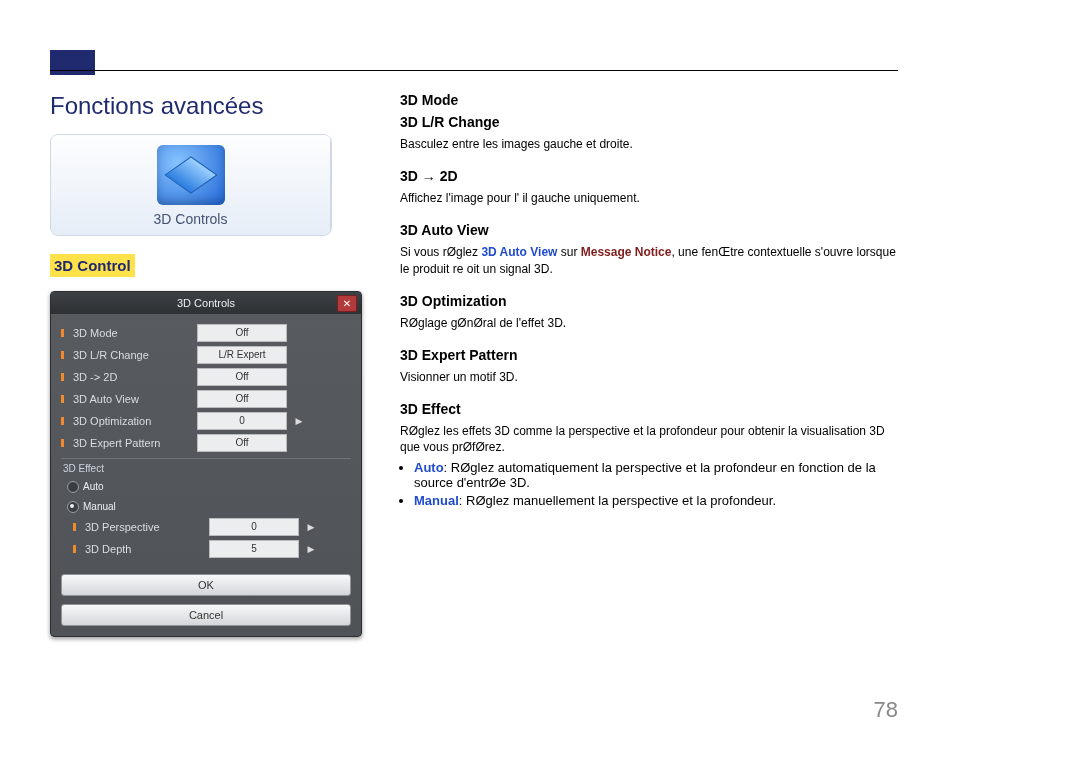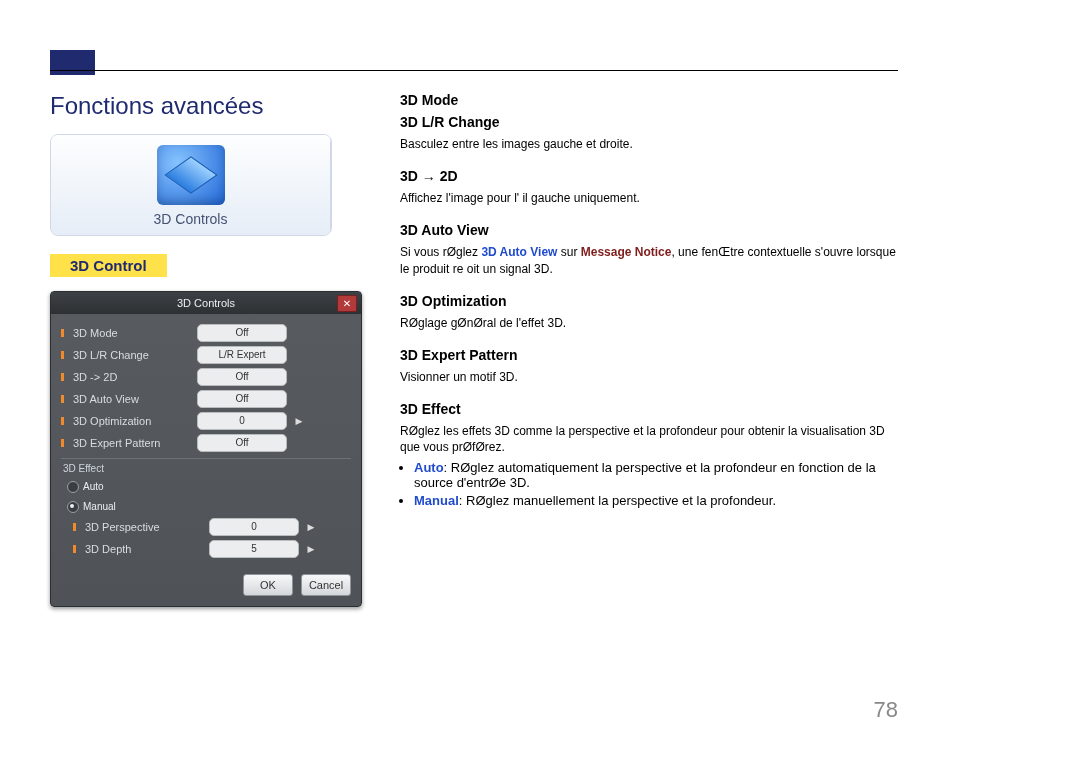--- a/index.html
+++ b/index.html
@@ -107,21 +107,21 @@
   .screens-thumb {
     position:absolute; top:-6px; right:-6px; width:20px; height:14px;
     background:#86e06a; border:1px solid #444;
   }
   .section-highlight {
     display:inline-block;
     background: #ffe24a;
     color: #1f2a6f;
     font-weight: 700;
     font-size: 15px;
-    padding: 3px 20px;
+    padding: 3px 4px;
     margin-bottom: 14px;
   }
 
   
   .dialog {
     width: 310px;
     border: 1px solid #2a2f33;
     background: linear-gradient(#585c60, #4f5357);
     border-radius: 4px;
     box-shadow: 0 2px 4px rgba(0,0,0,0.4);
@@ -149,21 +149,21 @@
     display:flex; align-items:center; height:22px;
     gap:6px;
   }
   .row .marker { width:3px; height:8px; background:#f08a2a; margin-right:3px; }
   .row .lbl { flex:0 0 118px; color:#d7dde3; }
   .val {
     flex:0 0 88px;
     height:16px; line-height:16px;
     background:#ecedef; color:#333;
     font-size:10px; text-align:center;
-    border-radius:5px;
+    border-radius:0;
     border:1px solid #b9bcbf;
   }
   .spin {
     width:12px; height:16px;
     display:inline-flex; align-items:center; justify-content:center;
     color:#ddd; font-size:9px;
     cursor:pointer;
   }
   .group-sep {
     border-top:1px solid #6d7277; margin:4px 0 2px;
@@ -177,20 +177,21 @@
   }
   .radio.checked::after{
     content:""; position:absolute; top:2px; left:2px;
     width:4px; height:4px; border-radius:50%; background:#e9eef2;
   }
   .radio-row { height:20px; display:flex; align-items:center; padding-left:6px; font-size:10px; }
   .indent .row{ padding-left:12px;}
   .dlg-footer {
     display:flex; justify-content:flex-end; gap:8px;
     padding:8px 10px 10px;
+    flex-direction:column;
   }
   .btn {
     min-width:48px; height:20px;
     background:linear-gradient(#f7f8f9,#d4d7da);
     border:1px solid #8f9498; border-radius:3px;
     color:#333; font-size:11px;
     display:inline-flex; align-items:center; justify-content:center;
     cursor:pointer;
   }
 

